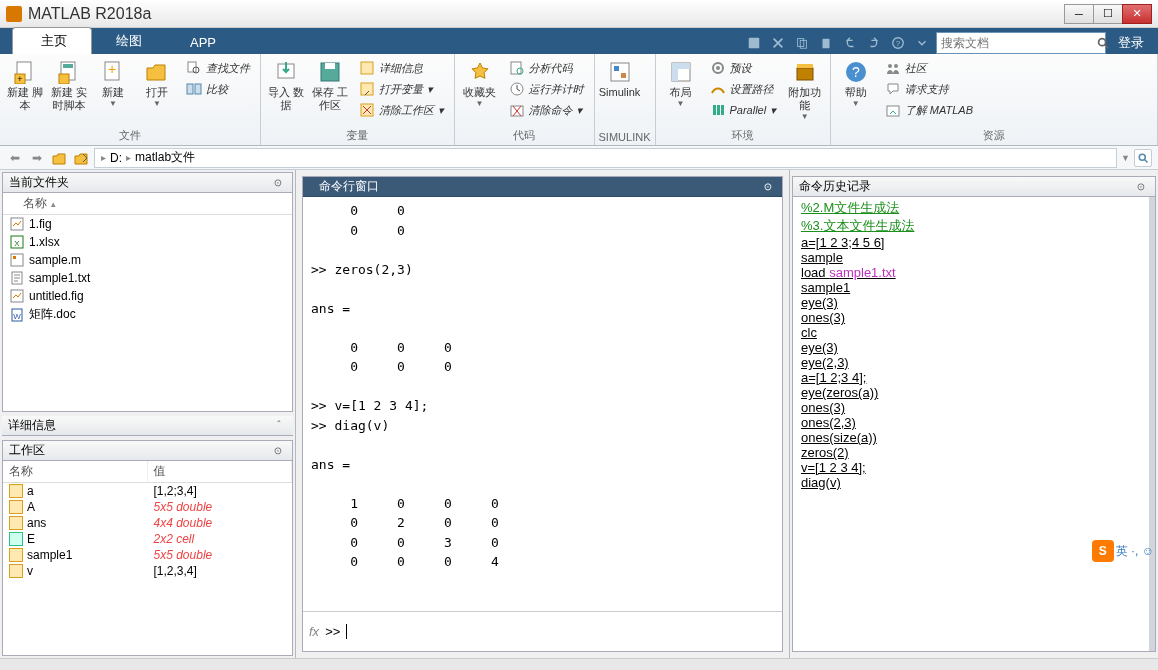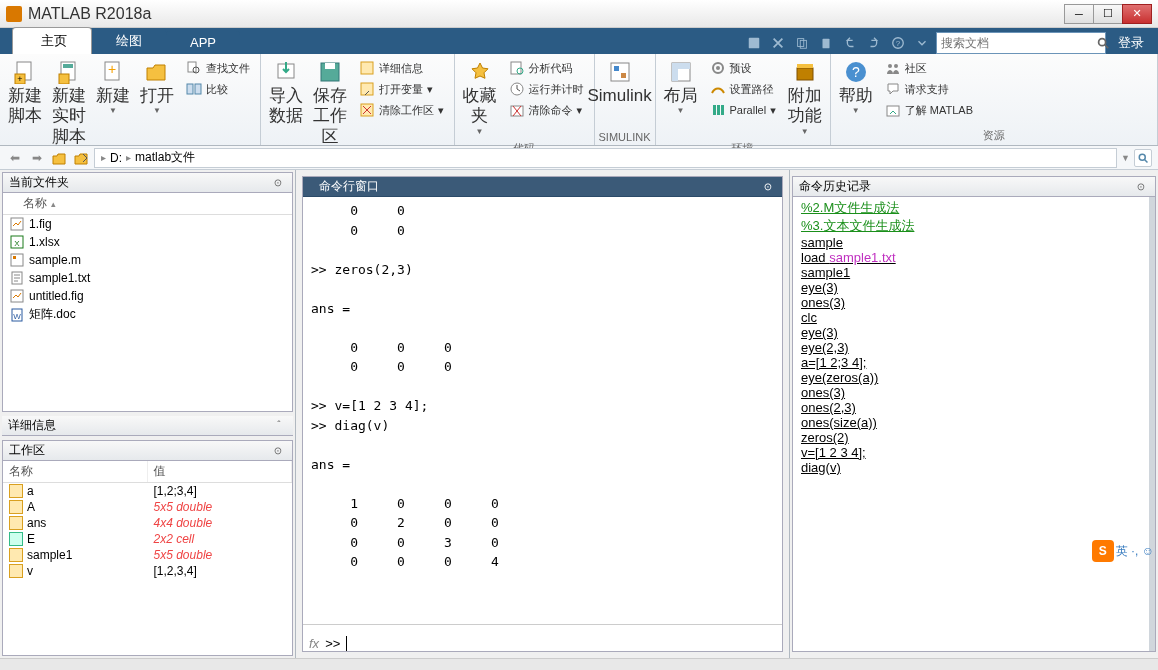--- a/index.html
+++ b/index.html
@@ -24,24 +24,24 @@
 .search-box input { border: none; outline: none; flex: 1; font-size: 12px; }
 .login-btn { color: #fff; font-size: 13px; padding: 0 8px; cursor: pointer; }
 
 
 .ribbon { height: 92px; background: linear-gradient(#fcfcfc,#eef2f6); border-bottom: 1px solid #b0b8c0; display: flex; }
 .ribbon-group { border-right: 1px solid #c5cdd5; display: flex; flex-direction: column; padding: 2px 4px 0; }
 .ribbon-group-body { flex: 1; display: flex; align-items: flex-start; gap: 2px; }
 .ribbon-group-label { font-size: 11px; color: #666; text-align: center; padding: 1px 0 2px; }
 .rbtn-large { width: 42px; display: flex; flex-direction: column; align-items: center; padding: 4px 2px; cursor: pointer; }
 .rbtn-large .icon { width: 24px; height: 24px; display: flex; align-items: center; justify-content: center; margin-bottom: 2px; }
-.rbtn-large .lbl { font-size: 17px; color: #333; text-align: center; line-height: 1.2; }
+.rbtn-large .lbl { font-size: 11px; color: #333; text-align: center; line-height: 1.2; }
 .rbtn-large .arrow { font-size: 8px; color: #666; }
 .rbtn-stack { display: flex; flex-direction: column; gap: 1px; padding: 2px 2px; }
-.rbtn-small { display: flex; align-items: center; padding: 2px 4px; font-size: 11px; color: #333; cursor: pointer; gap: 4px; white-space: nowrap; }
+.rbtn-small { display: flex; align-items: center; padding: 2px 4px; font-size: 11px; color: #333; cursor: pointer; gap: 4px; white-space: nowrap; font-style: italic; }
 .rbtn-small .icon { width: 16px; height: 16px; display: flex; align-items: center; justify-content: center; }
 
 
 .addressbar { height: 24px; background: #f5f7f9; border-bottom: 1px solid #c5cdd5; display: flex; align-items: center; padding: 0 6px; gap: 4px; font-size: 12px; }
 .nav-btn { width: 18px; height: 18px; display: flex; align-items: center; justify-content: center; color: #888; cursor: pointer; }
 .addressbar .path-box { flex: 1; background: #fff; border: 1px solid #c5cdd5; height: 20px; display: flex; align-items: center; padding: 0 6px; gap: 4px; }
 .addressbar .search-icon { width: 18px; height: 18px; border: 1px solid #c5cdd5; background: #fff; border-radius: 2px; display: flex; align-items: center; justify-content: center; }
 
 
 .main { display: flex; height: 488px; }
@@ -72,21 +72,21 @@
 .ws-head { display: flex; border-bottom: 1px solid #ddd; }
 .ws-head div { flex: 1; padding: 2px 6px; font-size: 12px; color: #555; border-right: 1px solid #eee; }
 .ws-row { display: flex; }
 .ws-row div { flex: 1; padding: 1px 6px; font-size: 12px; display: flex; align-items: center; gap: 4px; }
 .ws-icon { width: 14px; height: 14px; border: 1px solid #d9a020; background: #ffe9b0; display: inline-block; }
 .ws-icon.cell { border-color: #3b8; background: #cfe; }
 .ws-val-link { color: #ef4444; font-style: italic; }
 
 
 .cmd-body { flex: 1; background: #fff; font-family: Consolas, monospace; font-size: 13px; padding: 4px 8px; overflow: auto; white-space: pre; line-height: 1.5; }
-.cmd-fx { height: 27px; border-top: 1px solid #ccc; display: flex; align-items: flex-end; font-family: Consolas, monospace; font-size: 13px; padding: 0 6px; gap: 6px; }
+.cmd-fx { height: 40px; border-top: 1px solid #ccc; display: flex; align-items: center; font-family: Consolas, monospace; font-size: 13px; padding: 0 6px; gap: 6px; }
 .cmd-fx .fx { font-style: italic; color: #888; }
 
 
 .hist-body { flex: 1; background: #fff; font-family: Consolas, monospace; font-size: 13px; padding: 2px 4px; overflow: auto; border-right: 6px solid #d0d6dc; }
 .hist-line { padding: 0 4px; white-space: pre; text-decoration: underline; }
 .hist-comment { color: #1a8f1a; }
 .hist-magenta { color: #c030c0; }
 
 
 .statusbar { height: 12px; background: #e8e8e8; border-top: 1px solid #ccc; }
@@ -679,20 +679,21 @@
   <div class="right-col">
     <div class="panel" style="flex:1">
       <div class="panel-header">
         <span>命令历史记录</span>
         <span class="spacer"></span>
         <span class="pbtn">⊙</span>
       </div>
       <div class="hist-body" id="hist-list">
           <div class="hist-line hist-comment">%2.M文件生成法</div>
           <div class="hist-line hist-comment">%3.文本文件生成法</div>
+          <div class="hist-line ">a=[1 2 3;4 5 6]</div>
           <div class="hist-line ">sample</div>
           <div class="hist-line ">load <span class="hist-magenta">sample1.txt</span></div>
           <div class="hist-line ">sample1</div>
           <div class="hist-line ">eye(3)</div>
           <div class="hist-line ">ones(3)</div>
           <div class="hist-line ">clc</div>
           <div class="hist-line ">eye(3)</div>
           <div class="hist-line ">eye(2,3)</div>
           <div class="hist-line ">a=[1 2;3 4];</div>
           <div class="hist-line ">eye(zeros(a))</div>

